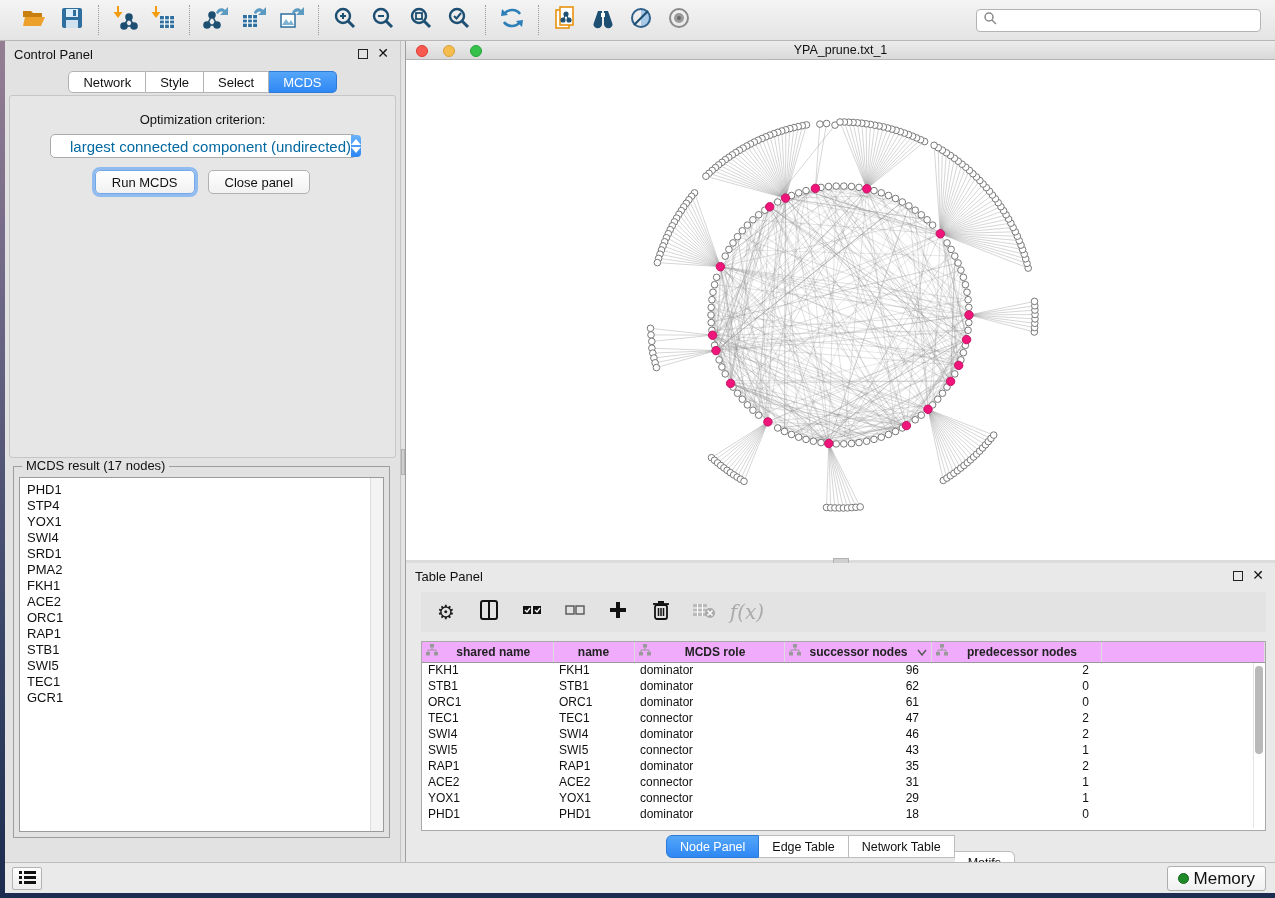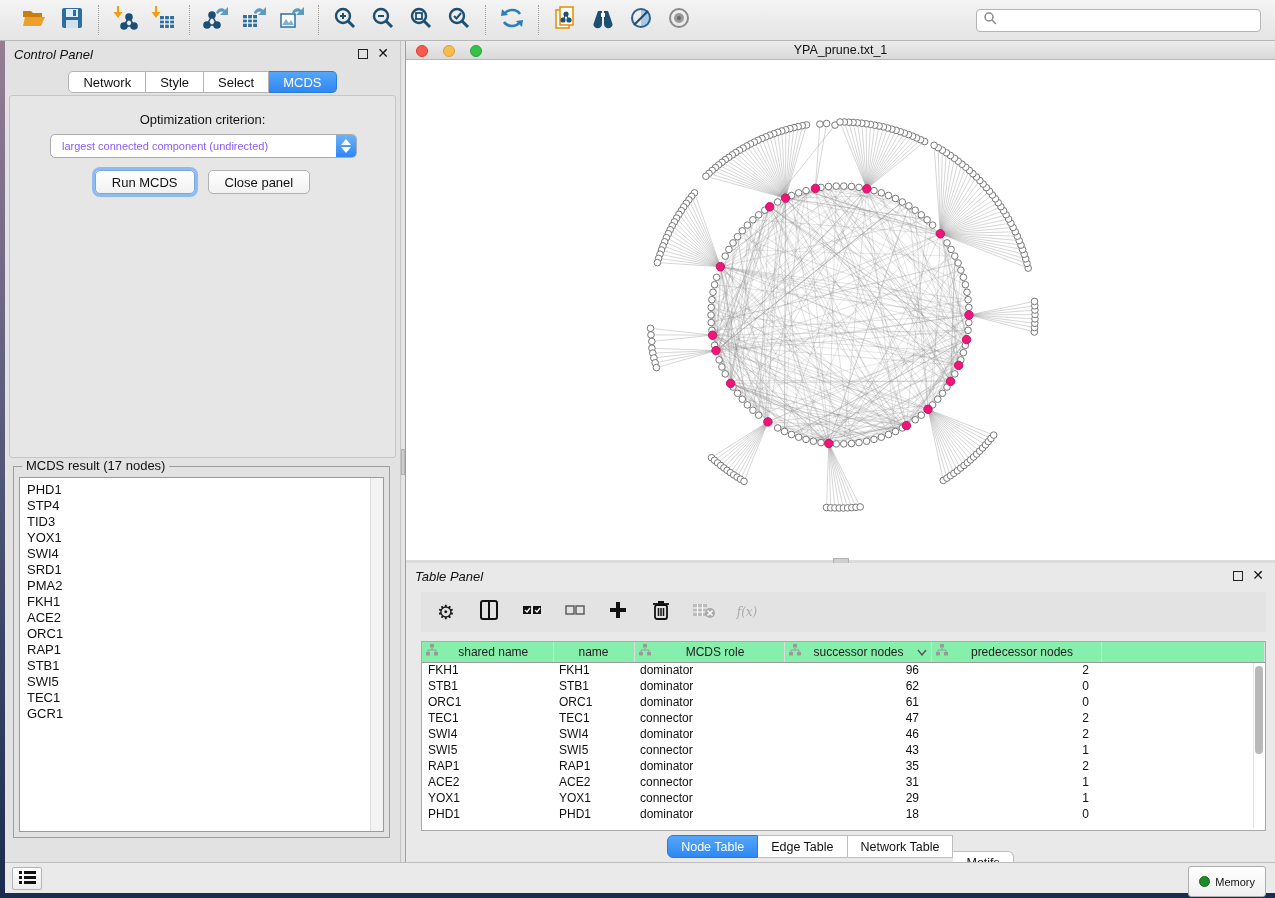--- a/index.html
+++ b/index.html
@@ -14,36 +14,36 @@
   .tb-group { display:flex; align-items:center; gap:10px; padding:0 12px; }
   .tb-sep { width:1px; height:30px; border-left:1px dotted #9a9a9a; }
   .tb-btn { width:28px; height:28px; display:flex; align-items:center; justify-content:center; cursor:pointer; }
   .search-wrap { margin-left:auto; margin-right:14px; }
   .search-box { width:285px; height:23px; background:#fff; border:1px solid #b4b4b4; border-radius:4px;
     display:flex; align-items:center; padding:0 6px; }
   .search-box input { border:none; outline:none; flex:1; font-size:12px; background:transparent; }
 
   
   .control-panel { position:absolute; left:5px; top:41px; width:395px; height:821px; background:#e2e2e2; }
-  .panel-titlebar { position:relative; height:26px;font-style:italic; }
+  .panel-titlebar { position:relative; height:26px; }
   .panel-title { position:absolute; left:9px; top:6px; font-size:13px; color:#111; }
   .float-btn { position:absolute; right:32px; top:8px; width:10px; height:10px; border:1.6px solid #222; cursor:pointer; }
   .close-btn { position:absolute; right:11px; top:4px; font-size:14px; font-weight:bold; color:#111; cursor:pointer; }
   .seg-tabs { position:absolute; left:0; right:0; top:30px; display:flex; justify-content:center; }
   .seg-tab { height:22px; padding:0 14px; background:#fff; border:1px solid #b3b3b3; border-left:none;
     font-size:13px; display:flex; align-items:center; cursor:pointer; color:#111; }
   .seg-tab:first-child { border-left:1px solid #b3b3b3; border-radius:5px 0 0 5px; }
   .seg-tab:last-child { border-radius:0 5px 5px 0; }
   .seg-tab.active { background:linear-gradient(180deg,#55a6f9,#2e87f4); border-color:#2e7bd6; color:#fff; }
   .cp-sub { position:absolute; left:4px; right:4px; top:54px; height:363px; background:#e6e6e6;
     border:1px solid #c6c6c6; border-radius:3px; }
   .opt-label { position:absolute; left:0; right:0; top:16px; text-align:center; font-size:13px; color:#111; }
   .select { position:absolute; left:40px; top:38px; width:307px; height:24px; background:#fff;
     border:1px solid #ababab; border-radius:5px; display:flex; align-items:center; cursor:pointer; }
-  .select-text { flex:1; font-size:11px; padding-left:11px; color:#8b5cf6; white-space:nowrap; }
+  .select-text { flex:1; font-size:15px; padding-left:19px; color:#0369a1; white-space:nowrap; }
   .select-step { width:20px; height:100%; border-radius:0 4px 4px 0;
     background:linear-gradient(180deg,#6ab2fa,#2e86f5); display:flex; flex-direction:column;
     align-items:center; justify-content:center; gap:2px; }
   .btn-row { position:absolute; left:0; right:0; top:74px; display:flex; justify-content:center; gap:13px;align-items:center; }
   .push-btn { height:24px; padding:0 16px; background:linear-gradient(180deg,#ffffff,#f1f1f1);
     border:1px solid #b1b1b1; border-radius:5px; font-size:13px; color:#111; cursor:pointer; }
   .push-btn.focused { box-shadow:0 0 0 3px rgba(98,165,245,.65); border-color:#74a8e8; }
   .group-box { position:absolute; left:8px; right:10px; top:425px; height:372px; border:1px solid #9e9e9e; }
   .group-title { position:absolute; top:-9px; left:8px; background:#e2e2e2; padding:0 4px; font-size:13px; color:#111; }
   .mcds-list { position:absolute; left:5px; right:5px; top:10px; bottom:5px; background:#fff;
@@ -70,47 +70,47 @@
   .net-canvas { position:absolute; left:0; top:19px; width:869px; height:500px; background:#fff; cursor:default; }
   .h-divider { position:absolute; left:0; top:519px; width:869px; height:3px; background:#dcdcdc; cursor:row-resize; }
   .h-handle { position:absolute; left:427px; top:-2px; width:16px; height:6px; background:#cfcfcf; border:1px solid #b2b2b2; }
 
   
   .table-panel { position:absolute; left:0; top:522px; width:869px; height:299px; background:#e9e9e9; }
   .tp-toolbar { position:absolute; left:15px; right:9px; top:29px; height:40px; background:#e3e3e3;
     display:flex; align-items:center; gap:17px; padding-left:12px; }
   .tp-btn { width:26px; height:26px; display:flex; align-items:center; justify-content:center; cursor:pointer; }
   .gear-glyph { font-size:20px; color:#1a1a1a; line-height:1; }
-  .fx-glyph { font-family:"DejaVu Serif",serif; font-style:italic; font-size:12px; color:#aaa; }
+  .fx-glyph { font-family:"DejaVu Serif",serif; font-style:italic; font-size:20px; color:#aaa; }
   .table-wrap { position:absolute; left:15px; right:9px; top:78px; height:190px; background:#fff;
     border:1px solid #a9a9a9; overflow:hidden; }
   table.node-table { border-collapse:collapse; width:100%; table-layout:fixed; }
-  .node-table th { height:20px; background:#86efac; border-right:1px solid #dcdcdc; border-bottom:1px solid #9a9a9a;
-    font-weight:normal; font-size:12px; color:#222; padding:0; }
+  .node-table th { height:20px; background:#f0abfc; border-right:1px solid #dcdcdc; border-bottom:1px solid #9a9a9a;
+    font-weight:bold; font-size:12px; color:#222; padding:0; }
   .th-inner { display:flex; align-items:center; height:100%; padding:0 4px; }
   .th-label { flex:1; text-align:center; }
   .node-table td { height:16px; font-size:12px; color:#111; padding:0 6px; white-space:nowrap; }
   .node-table td.num { text-align:right; padding-right:12px; }
   .tbl-scroll { position:absolute; right:1px; top:21px; bottom:2px; width:11px; background:#fff; border-left:1px solid #e4e4e4; }
   .tbl-thumb { position:absolute; right:1px; top:3px; width:8px; height:88px; border-radius:4px; background:#b9b9b9; }
   .tp-tabs { position:absolute; left:0; right:0; top:272px; display:flex; justify-content:center; }
   .tp-tab { height:23px; padding:0 13px; background:#fff; border:1px solid #bdbdbd; border-left:none;
     font-size:12.5px; display:flex; align-items:center; cursor:pointer; color:#111; }
   .tp-tab:first-child { border-left:1px solid #bdbdbd; border-radius:6px 0 0 6px; }
   .tp-tab:last-child { border-radius:0 6px 6px 0;margin-top:16px; }
   .tp-tab.active { background:linear-gradient(180deg,#55a6f9,#2e87f4); border-color:#2e7bd6; color:#fff; }
 
   
   .statusbar { position:absolute; left:5px; top:862px; width:1270px; height:31px; background:#eaeaea;
     border-top:1px solid #bdbdbd; }
   .list-btn { position:absolute; left:7px; top:4px; width:30px; height:23px; background:linear-gradient(180deg,#fdfdfd,#ededed);
     border:1px solid #b3b3b3; border-radius:2px; display:flex; align-items:center; justify-content:center; cursor:pointer; }
-  .memory-btn { position:absolute; right:9px; top:3px; height:31px; background:linear-gradient(180deg,#ffffff,#f0f0f0);
+  .memory-btn { position:absolute; right:9px; top:3px; height:25px; background:linear-gradient(180deg,#ffffff,#f0f0f0);
     border:1px solid #aeaeae; border-radius:3px; display:flex; align-items:center; gap:5px; padding:0 10px;
-    font-size:11px; color:#111; cursor:pointer; }
+    font-size:17px; color:#111; cursor:pointer; }
   .mem-dot { width:11px; height:11px; border-radius:50%; background:#1e8a28; border:1px solid #14691c; }
 </style>
 </head>
 <body>
 
 <div class="toolbar">
   <div class="tb-group">
     <div class="tb-btn">
       <span><svg width="26" height="26" viewBox="0 0 26 26">
             <path d="M2 6h8l2 2h9v4H2z" fill="#c87f10"></path>
@@ -315,21 +315,20 @@
       <button class="push-btn focused">Run MCDS</button>
       <button class="push-btn">Close panel</button>
     </div>
   </div>
   <div class="group-box">
     <span class="group-title">MCDS result (17 nodes)</span>
     <div class="mcds-list">
       <div class="mcds-items" id="mcds-items">
           <div class="mcds-item">PHD1</div>
           <div class="mcds-item">STP4</div>
-          <div class="mcds-item">TID3</div>
           <div class="mcds-item">YOX1</div>
           <div class="mcds-item">SWI4</div>
           <div class="mcds-item">SRD1</div>
           <div class="mcds-item">PMA2</div>
           <div class="mcds-item">FKH1</div>
           <div class="mcds-item">ACE2</div>
           <div class="mcds-item">ORC1</div>
           <div class="mcds-item">RAP1</div>
           <div class="mcds-item">STB1</div>
           <div class="mcds-item">SWI5</div>
@@ -1321,21 +1320,21 @@
               <td class="num">0</td>
               <td></td>
             </tr>
           </tbody>
       </table>
       <div class="tbl-scroll">
           <div class="tbl-thumb"></div>
         </div>
     </div>
     <div class="tp-tabs" id="tp-tabs">
-        <div class="tp-tab active">Node Table</div>
+        <div class="tp-tab active">Node Panel</div>
         <div class="tp-tab">Edge Table</div>
         <div class="tp-tab">Network Table</div>
         <div class="tp-tab">Motifs</div>
       </div>
   </div>
 </div>
 
 <div class="statusbar">
   <div class="list-btn">
     <span><svg width="17" height="14" viewBox="0 0 17 14">

